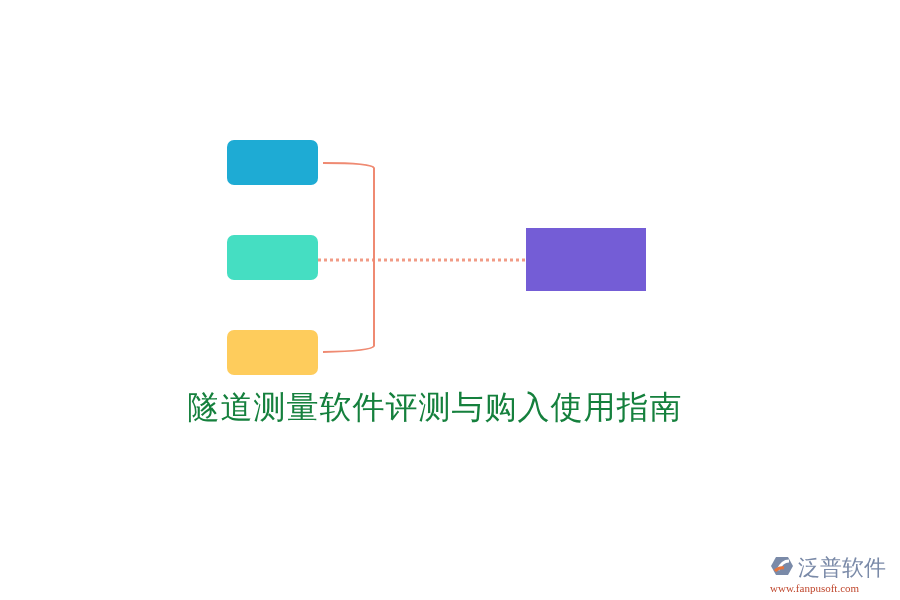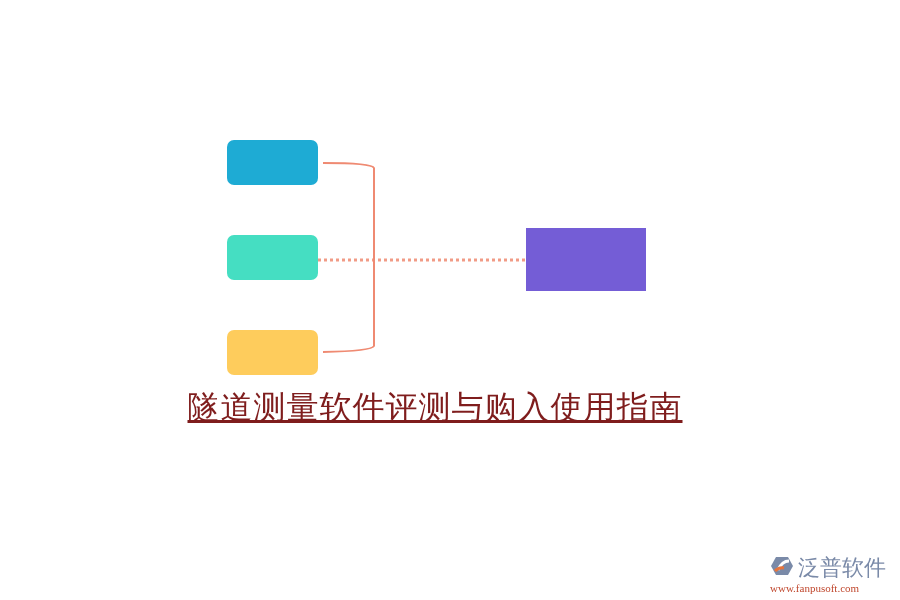--- a/index.html
+++ b/index.html
@@ -18,21 +18,21 @@
 <svg class="conn" width="900" height="600">
   <path d="M323 163 Q372 163 374 168 L374 346 Q372 351 323 352" fill="none" stroke="#ef8a72" stroke-width="2"></path>
   <line x1="318" y1="260" x2="526" y2="260" stroke="#ef8a72" stroke-width="3" stroke-dasharray="3,3" opacity="0.85"></line>
 </svg>
 
 <div class="box" style="left:227px;top:140px;width:91px;height:45px;background:#1eabd4;"></div>
 <div class="box" style="left:227px;top:235px;width:91px;height:45px;background:#45dec2;"></div>
 <div class="box" style="left:227px;top:330px;width:91px;height:45px;background:#fecc5c;"></div>
 <div class="box" style="left:526px;top:228px;width:120px;height:63px;background:#745dd6;border-radius:0;"></div>
 
-<div class="title" style="color:#7f1d1d;text-decoration:underline;">隧道测量软件评测与购入使用指南</div>
+<div class="title" style="color:#15803d;">隧道测量软件评测与购入使用指南</div>
 
 <div class="logo">
   <div class="logo-row">
     <span>
       <svg width="24" height="22" viewBox="0 0 24 22">
         <path d="M6 2 L18 2 L23 11 L18 20 L6 20 L1 11 Z" fill="#7a8aa8"></path>
         <path d="M8 15 Q12 6 19 6" stroke="#fff" stroke-width="3" fill="none"></path>
         <path d="M5 16 Q9 12 14 13" stroke="#e8743b" stroke-width="3" fill="none"></path>
       </svg>
     </span>

